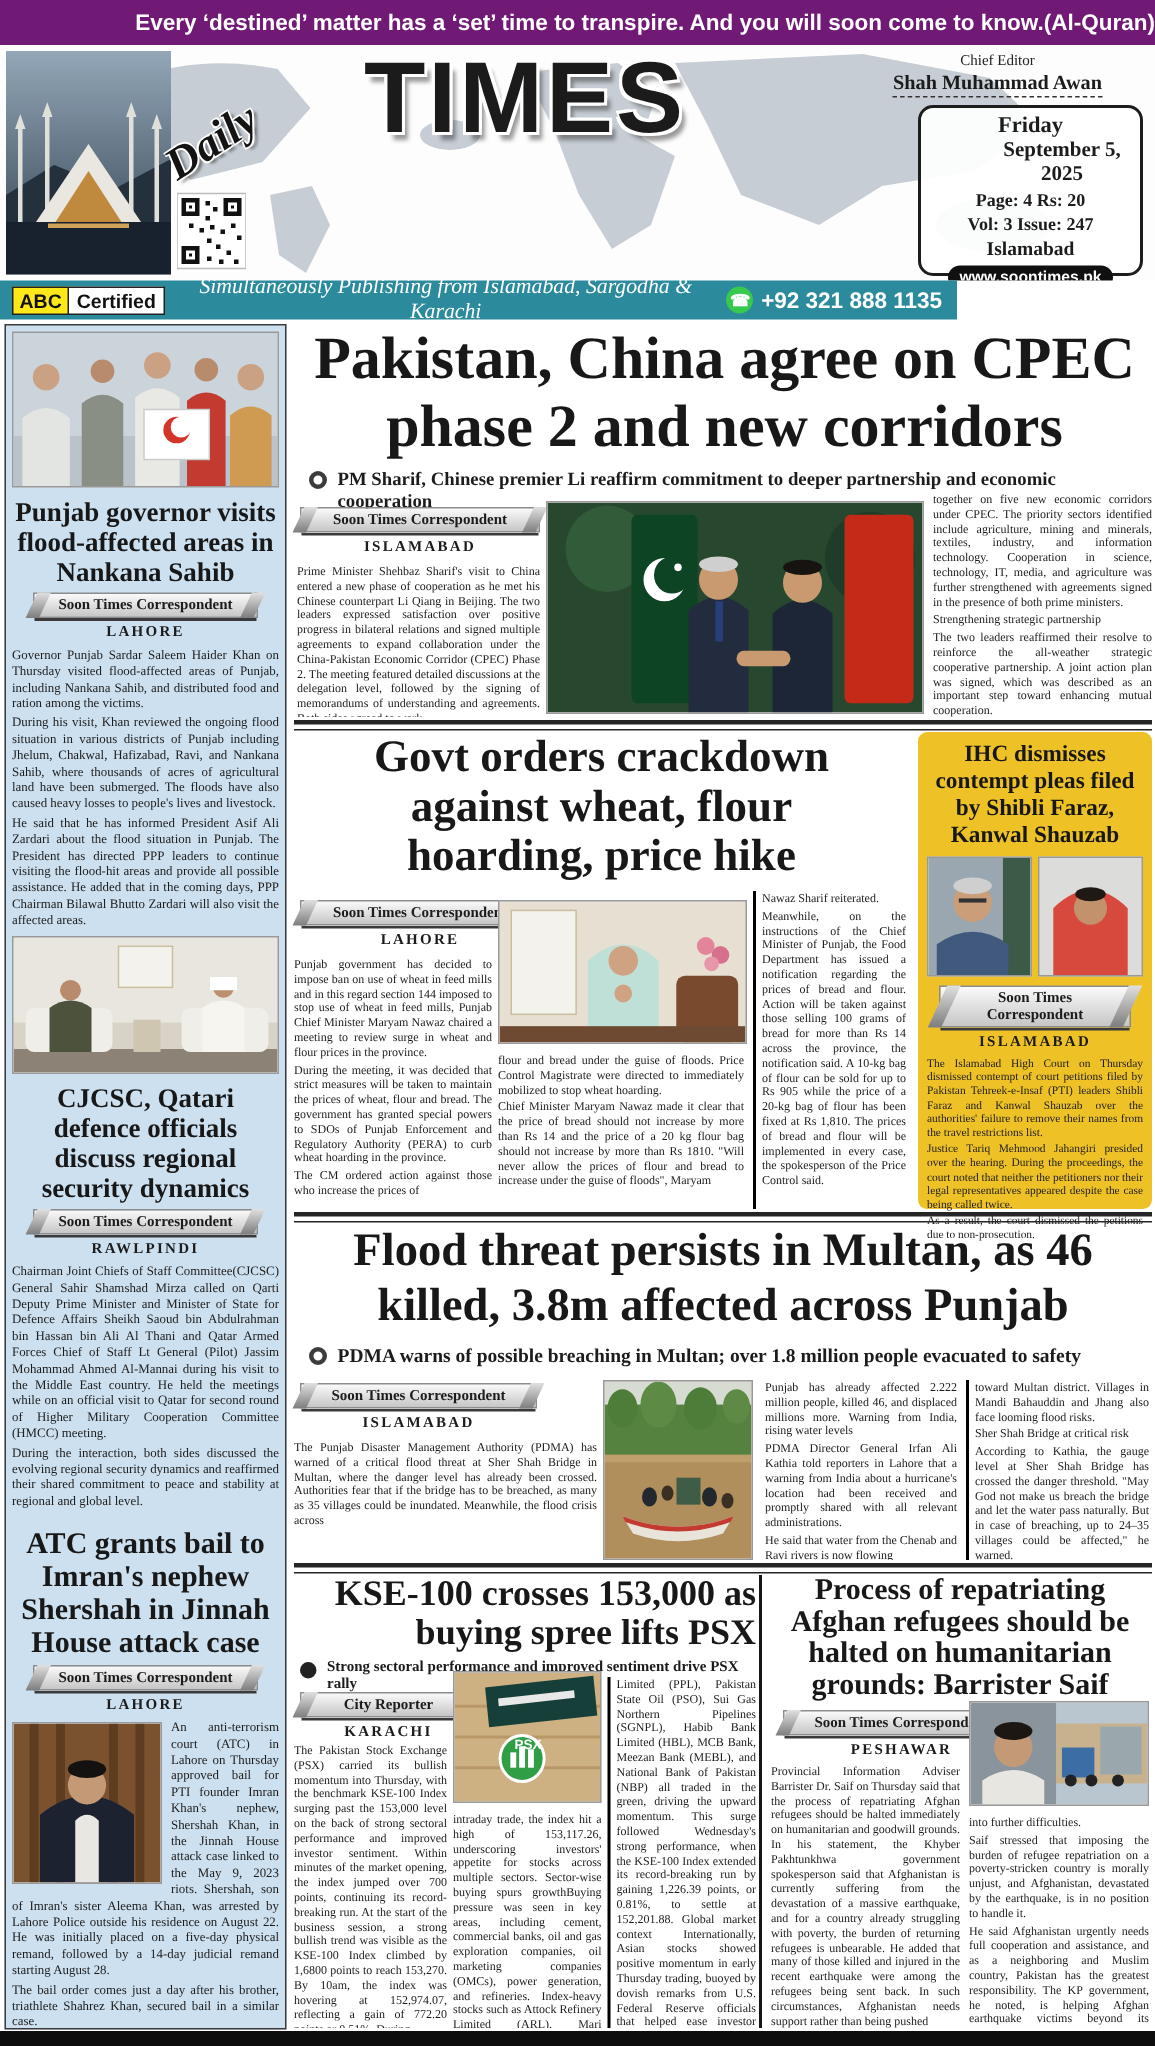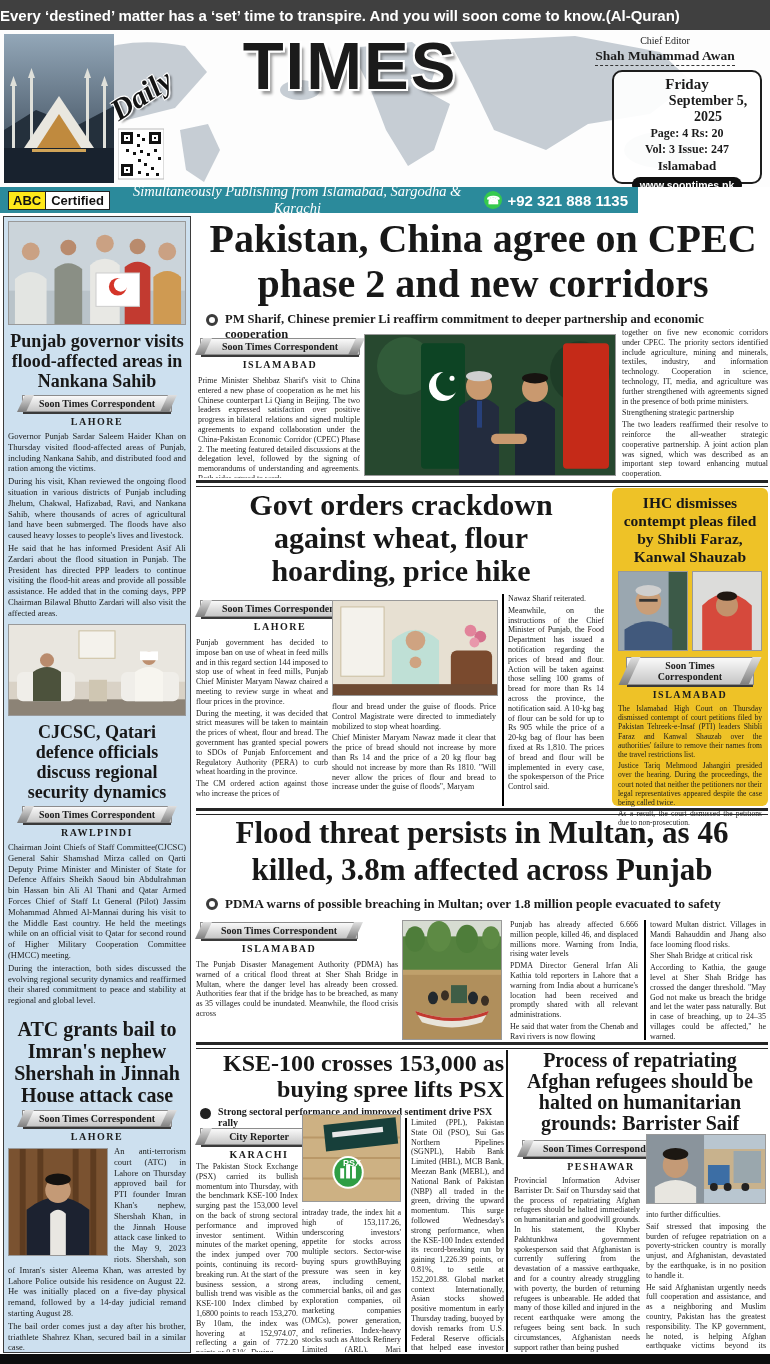--- a/index.html
+++ b/index.html
@@ -1,21 +1,21 @@
 <!DOCTYPE html>
 <html><head>
 <meta charset="utf-8">
 <style>
   html,body{margin:0;padding:0;background:#e9e9e9;}
   .page{position:relative;width:770px;height:1364px;margin:0 auto;background:#fff;overflow:hidden;
         font-family:"Liberation Serif",serif;color:#1c1c1c;box-shadow:0 0 6px rgba(0,0,0,.3);}
   .abs{position:absolute;}
 
   
-  .banner{left:0;top:0;width:770px;height:30px;background:#404040;color:#fff;display:flex;align-items:center;justify-content:flex-start;
+  .banner{left:0;top:0;width:770px;height:30px;background:#701a75;color:#fff;display:flex;align-items:center;justify-content:flex-end;
           font-family:"Liberation Sans",sans-serif;font-weight:bold;font-size:15px;}
   .strip{left:0;top:187px;width:638px;height:26px;background:#2b8a9b;color:#fff;display:flex;align-items:center;}
   .abc-wrap{margin-left:8px;display:flex;font-family:"Liberation Sans",sans-serif;font-weight:bold;font-size:13px;}
   .abc-y{background:#ffe81a;color:#111;padding:1px 4px;border:1px solid #222;}
   .abc-w{background:#fff;color:#111;padding:1px 5px;border:1px solid #222;border-left:none;}
   .pub{flex:1;text-align:center;font-style:italic;font-size:14.5px;font-family:"Liberation Serif",serif;}
   .phone-wrap{margin-right:10px;display:flex;align-items:center;gap:5px;font-family:"Liberation Sans",sans-serif;font-weight:bold;font-size:15px;}
   .wa{width:18px;height:18px;border-radius:50%;background:#35c94e;color:#fff;display:flex;align-items:center;justify-content:center;font-size:11px;}
 
   
@@ -406,21 +406,21 @@
         <path d="M12 70 q37 11 74 0 l-7 9 q-30 8 -60 0z" fill="#e8e4da"></path>
         <path d="M12 70 q37 11 74 0 l-2 3 q-35 10 -70 0z" fill="#c23a30"></path>
         <rect x="48" y="50" width="16" height="14" fill="#3f5d46"></rect>
         <circle cx="30" cy="60" r="5" fill="#22292e"></circle>
           <circle cx="42" cy="58" r="4" fill="#3a2f24"></circle>
         <circle cx="70" cy="60" r="5" fill="#22292e"></circle>
           <circle cx="82" cy="62" r="4" fill="#3a2f24"></circle>
       </svg>
     </div>
     <div class="txt t8 abs" style="left:314px;top:106px;width:128px;height:120px;">
-      <p>Punjab has already affected 6.666 million people, killed 46, and displaced millions more. Warning from India, rising water levels</p>
+      <p>Punjab has already affected 2.222 million people, killed 46, and displaced millions more. Warning from India, rising water levels</p>
       <p>PDMA Director General Irfan Ali Kathia told reporters in Lahore that a warning from India about a hurricane's location had been received and promptly shared with all relevant administrations.</p>
       <p>He said that water from the Chenab and Ravi rivers is now flowing</p>
     </div>
     <div class="txt t8 abs colrule" style="left:448px;top:106px;width:122px;height:120px;">
       <p>toward Multan district. Villages in Mandi Bahauddin and Jhang also face looming flood risks.</p>
       <p>Sher Shah Bridge at critical risk</p>
       <p>According to Kathia, the gauge level at Sher Shah Bridge has crossed the danger threshold. "May God not make us breach the bridge and let the water pass naturally. But in case of breaching, up to 24–35 villages could be affected," he warned.</p>
     </div>
   </div>
 

